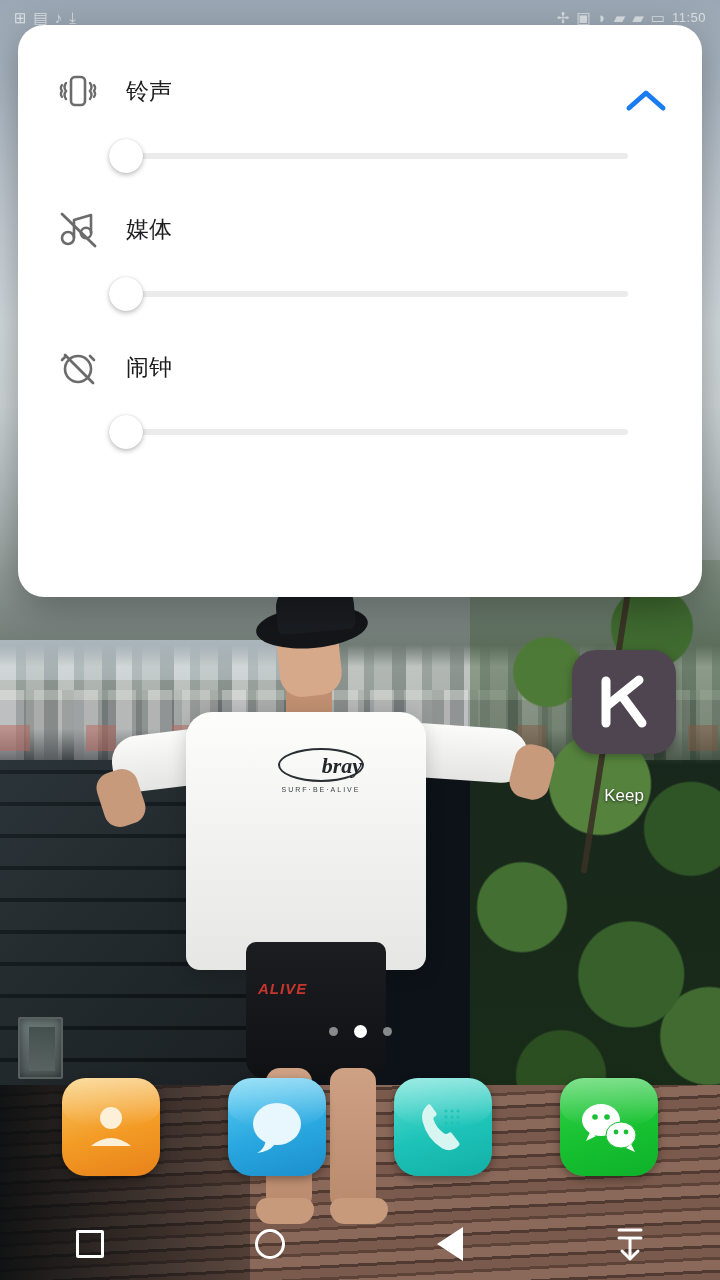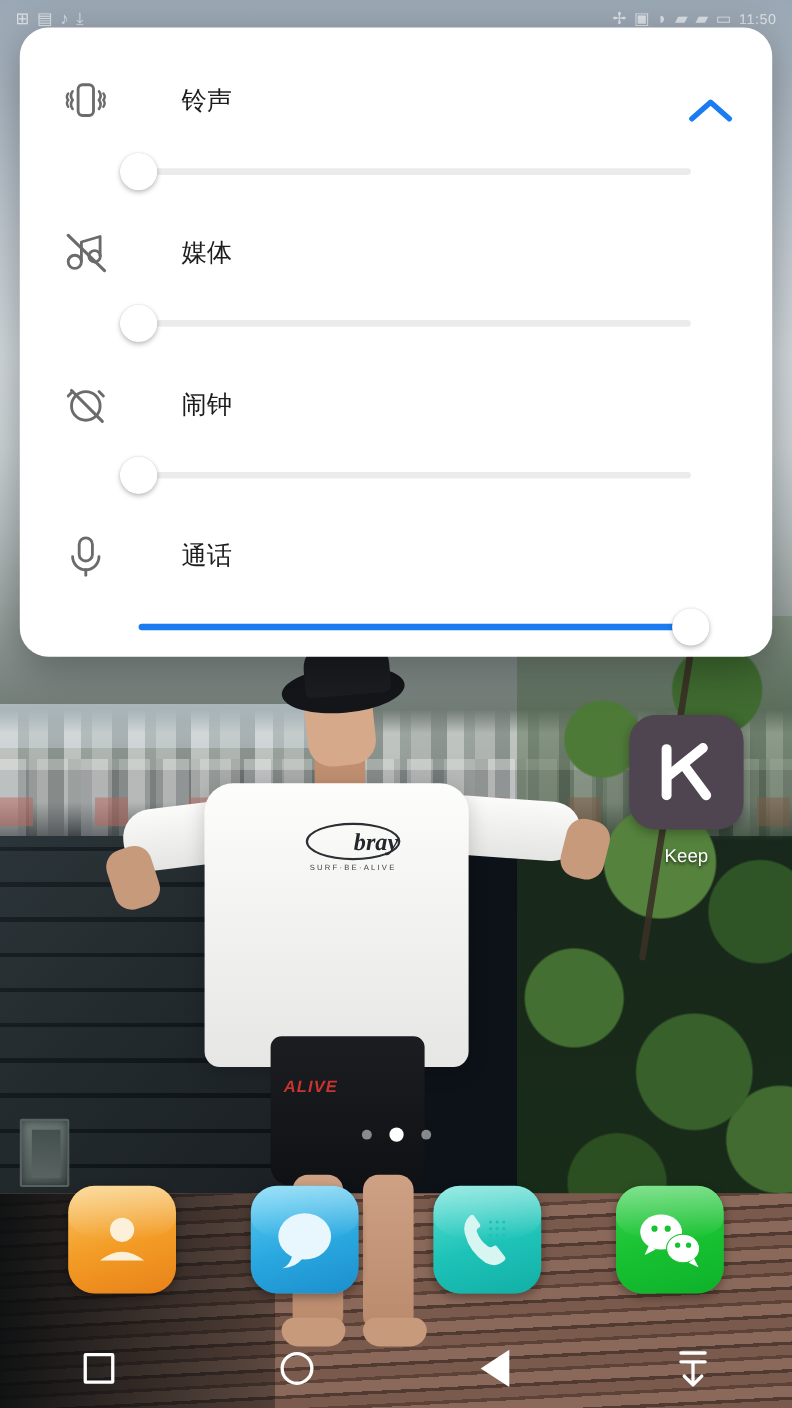--- a/index.html
+++ b/index.html
@@ -150,21 +150,21 @@
     box-shadow:0 10px 38px rgba(0,0,0,.32);
     z-index:20; overflow:hidden;
   }
   .vol-row { position:absolute; left:0; width:684px; height:143px; }
   .vol-icon {
     position:absolute; left:34px; top:34px; width:52px; height:52px;
     display:flex; align-items:center; justify-content:center;
   }
   .vol-label {
     position:absolute; left:108px; top:43px;
-    font-size:23px; color:#1d1d1f; line-height:34px;margin-left:39px;
+    font-size:23px; color:#1d1d1f; line-height:34px;
   }
   .vol-track-wrap { position:absolute; left:108px; top:108px; width:502px; height:34px; }
   .vol-track {
     position:absolute; left:0; top:14px; width:502px; height:6px;
     background:#ebebeb; border-radius:3px;
   }
   .vol-fill {
     position:absolute; left:0; top:14px; height:6px;
     background:#1a7cf0; border-radius:3px;
   }
@@ -182,21 +182,21 @@
   #keep-widget {
     position:absolute; left:572px; top:650px; width:104px; z-index:4;
     text-align:center;
   }
   .keep-tile {
     width:104px; height:104px; border-radius:24px;
     background:#4f4550; display:flex; align-items:center; justify-content:center;
     box-shadow:0 3px 10px rgba(0,0,0,.3);
   }
   .keep-name {
-    margin-top:15px; color:#ffffff; font-size:17px;
+    margin-top:32px; color:#ffffff; font-size:17px;
     text-shadow:0 1px 3px rgba(0,0,0,.75);
   }
 
   #page-dots {
     position:absolute; left:0; top:1022px; width:720px; height:18px;
     display:flex; align-items:center; justify-content:center; gap:16px; z-index:4;
   }
   .dot { width:9px; height:9px; border-radius:50%; background:rgba(255,255,255,.5); }
   .dot.active { width:13px; height:13px; background:#ffffff; }
 
@@ -341,35 +341,20 @@
       </svg>
     </div>
     <div class="vol-label">媒体</div>
     <div class="vol-track-wrap">
       <div class="vol-track"></div>
 
       <div class="vol-thumb" style="left: 0px;"></div>
     </div>
   </div>
 
-  <div class="vol-row" style="top:420px">
-    <div class="vol-icon">
-      <svg width="46" height="46" viewBox="0 0 46 46">
-        <rect x="17" y="7" width="12" height="21" rx="6" fill="none" stroke="#6b6b6b" stroke-width="2.6"></rect>
-        <path d="M11 24 a12 12 0 0 0 24 0" fill="none" stroke="#6b6b6b" stroke-width="2.6" stroke-linecap="round"></path>
-        <line x1="23" y1="36" x2="23" y2="41" stroke="#6b6b6b" stroke-width="2.6" stroke-linecap="round"></line>
-      </svg>
-    </div>
-    <div class="vol-label">通话</div>
-    <div class="vol-track-wrap">
-      <div class="vol-track"></div>
-      <div class="vol-fill" style="width: 502px;"></div>
-      <div class="vol-thumb" style="left: 502px;"></div>
-    </div>
-  </div>
 </div>
 
 <div id="keep-widget">
   <div class="keep-tile">
     <svg width="66" height="66" viewBox="0 0 66 66">
       <path d="M15 12 L15 54" stroke="#fff" stroke-width="9" stroke-linecap="round"></path>
       <path d="M17 36 L48 11" stroke="#fff" stroke-width="9" stroke-linecap="round"></path>
       <path d="M31 27 L51 54" stroke="#fff" stroke-width="9" stroke-linecap="round"></path>
     </svg>
   </div>

